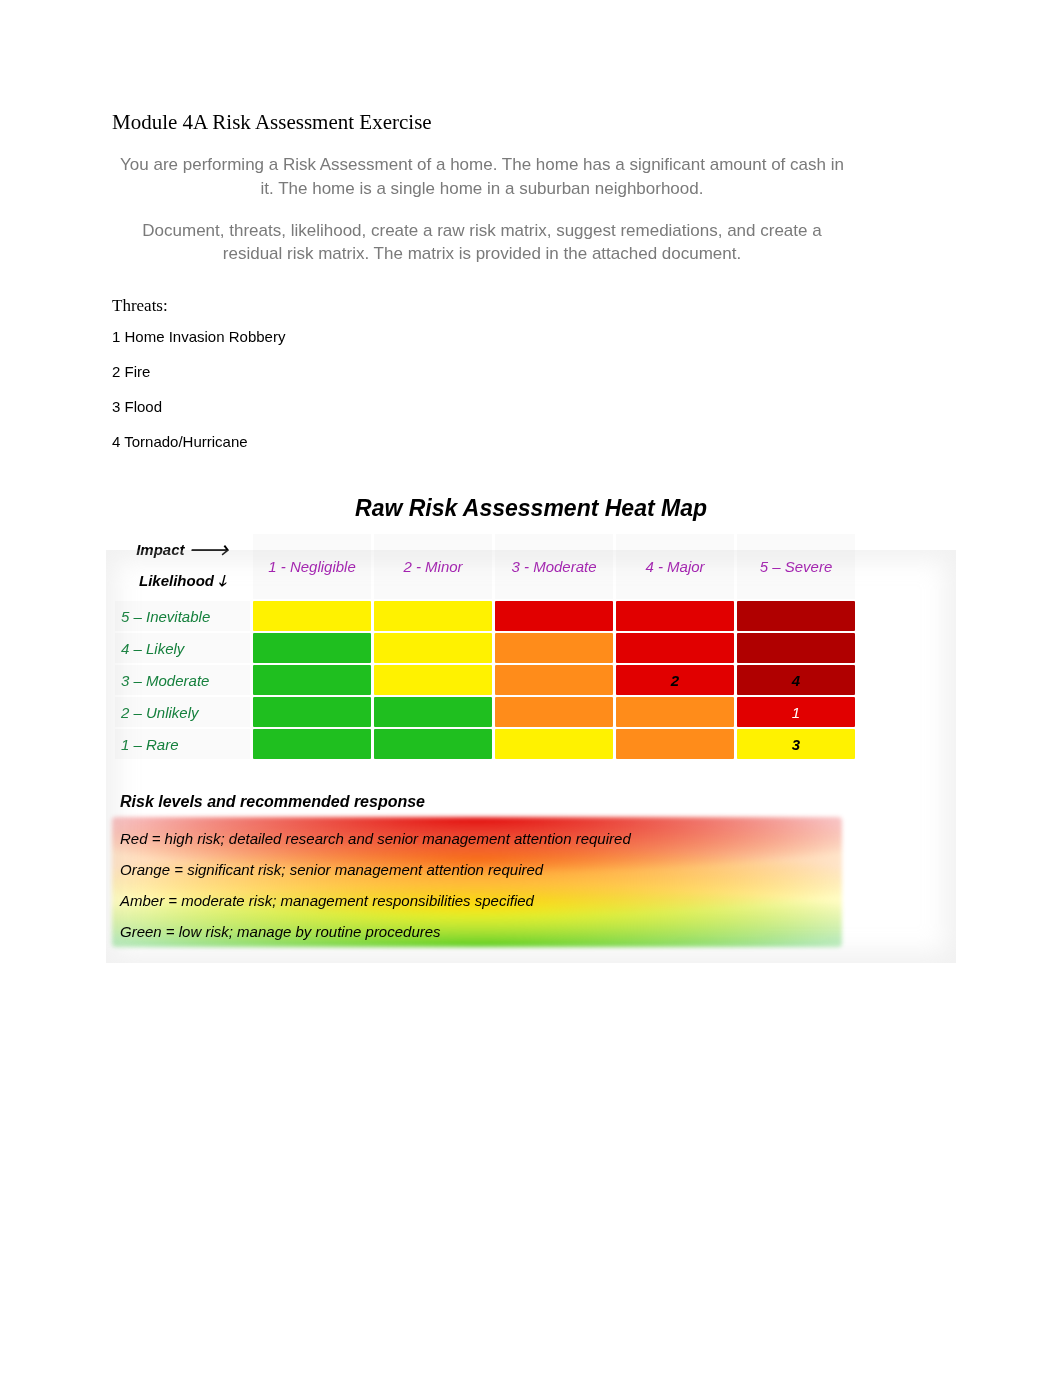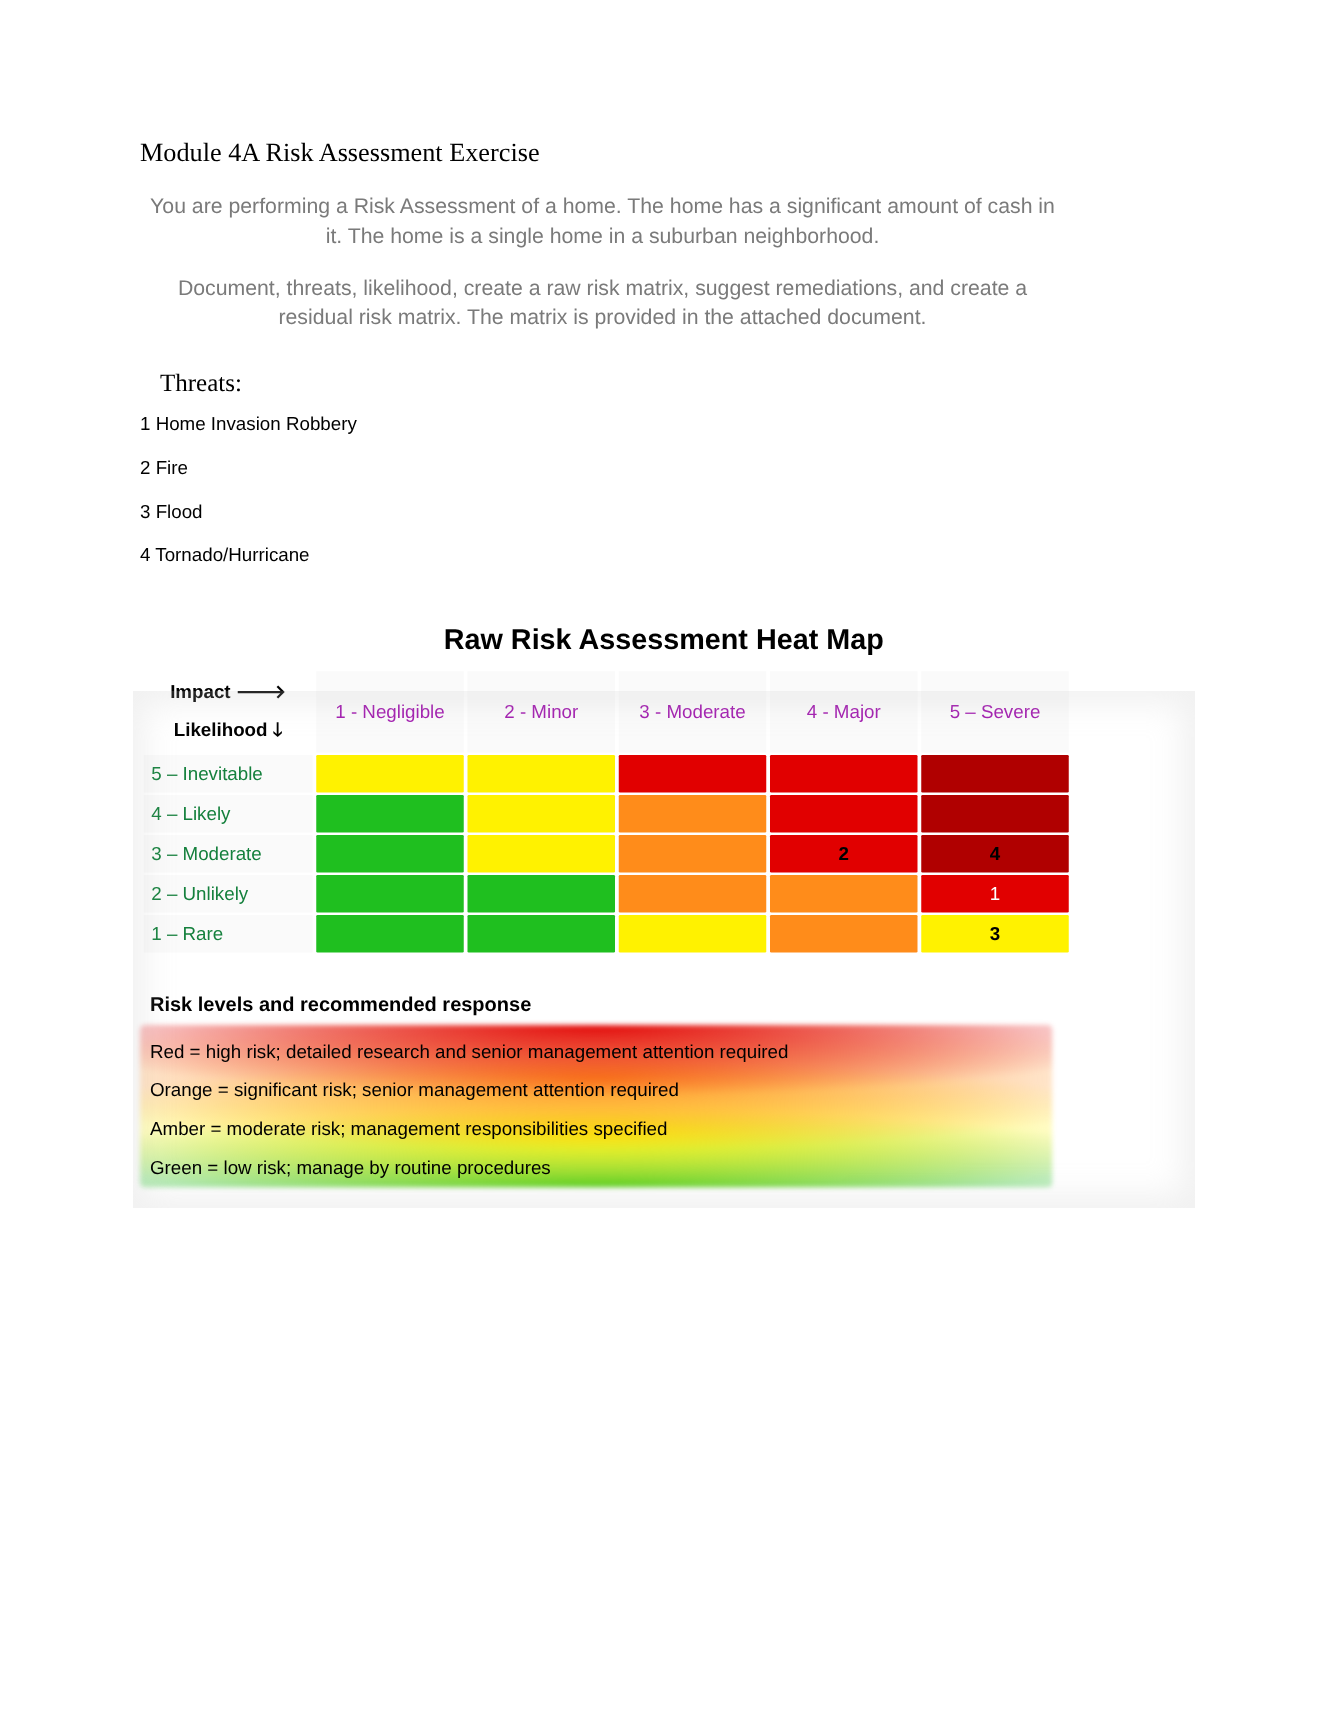--- a/index.html
+++ b/index.html
@@ -23,33 +23,34 @@
     color: #7a7a7a;
     font-family: Verdana, Arial, sans-serif;
     font-size: 17px;
     line-height: 1.4;
     margin-bottom: 18px;
     max-width: 740px;
     text-align: center;
   }
   .section-heading {
     font-family: "Times New Roman", Times, serif;
-    font-size: 20px;
-    margin: 30px 0 12px 16px;
+    font-size: 17px;
+    margin: 30px 0 12px 0;
   }
   .threat-line {
     font-family: Arial, sans-serif;
     font-size: 15px;
     margin: 8px 0 18px 0;
   }
 
   
   .heatmap-box {
     margin-top: 45px;
     padding: 10px 0 0 0;
+    font-style: italic;
   }
   .heatmap-title {
     text-align: center;
     font-family: Arial, sans-serif;
     font-size: 23px;
     font-weight: bold;
     margin-bottom: 10px;
   }
   table.heatmap {
     border-collapse: separate;

